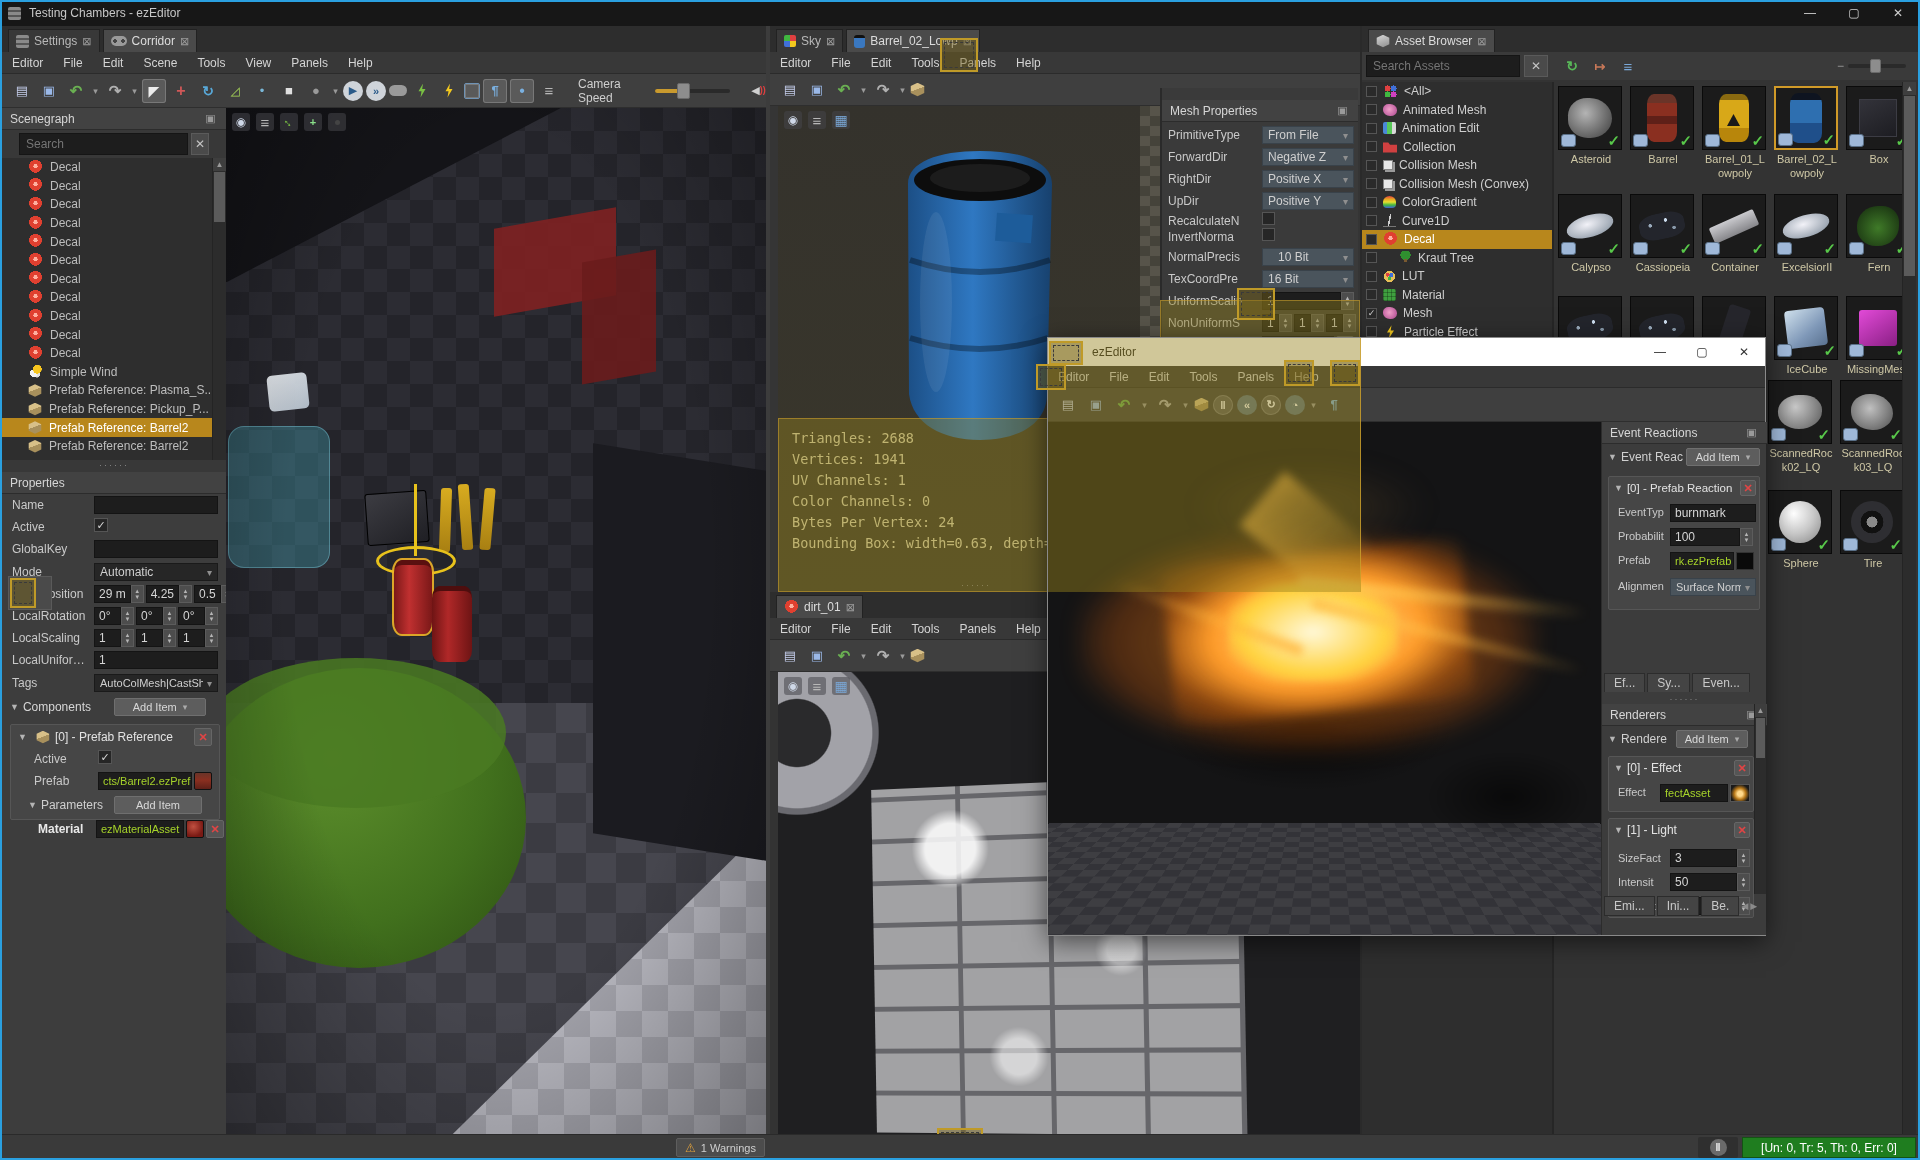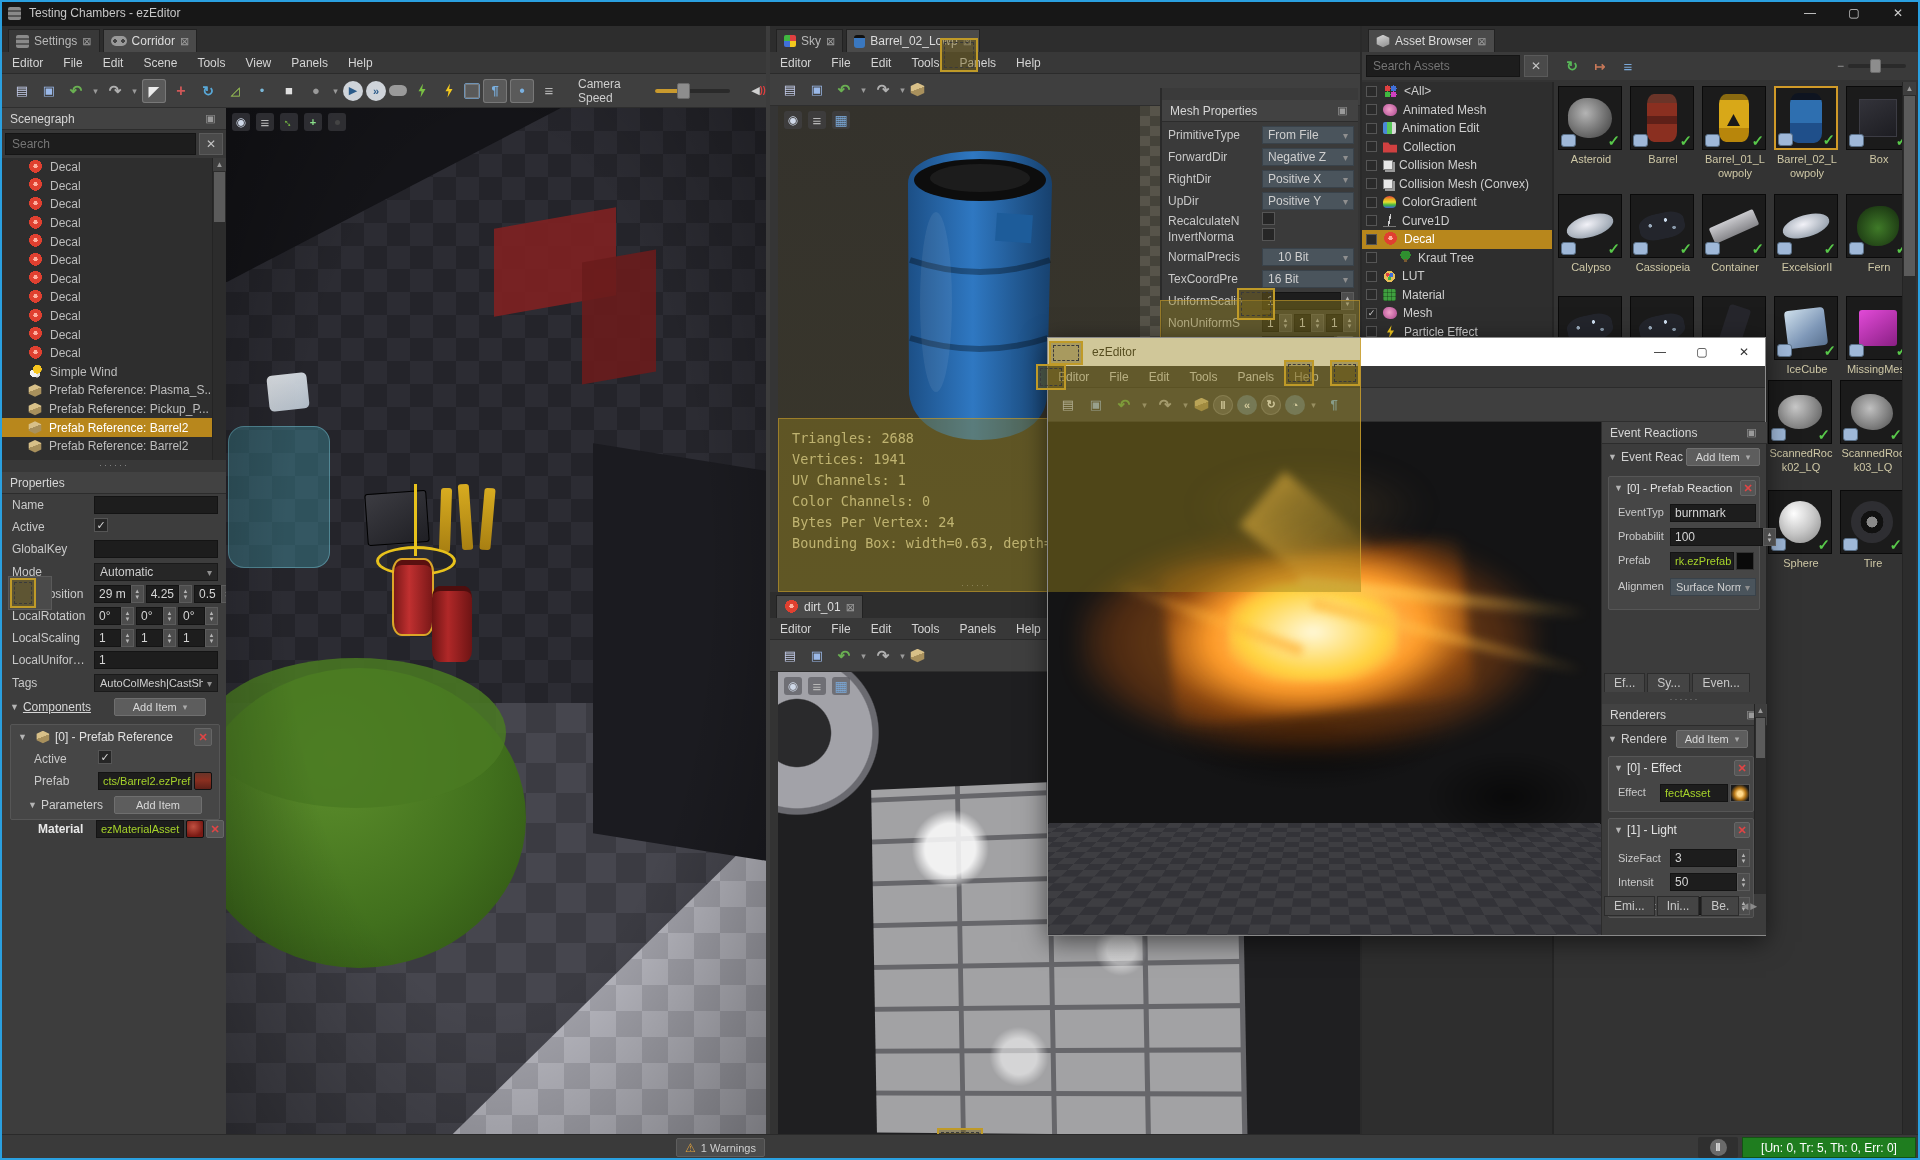--- a/index.html
+++ b/index.html
@@ -257,21 +257,21 @@
       <span style="position:absolute;left:0;top:0;width:26px;height:4px;background:#c99a2e;border-radius:2px;"></span>
       <span style="position:absolute;left:22px;top:-6px;width:13px;height:16px;background:#8d8d8d;border:1px solid #6a6a6a;border-radius:2px;"></span>
     </span>
     <span class="ico" data-icon="speaker" style="margin-left:18px;"></span>
   </div>
 
   <div class="panelhdr" style="left:2px;top:108px;width:224px;">
     <span>Scenegraph</span>
     <span class="flo ico" data-icon="flo"></span>
   </div>
-  <div style="position:absolute;left:2px;top:130px;width:224px;height:28px;background:#383838;display:flex;align-items:center;padding:0 3px;gap:3px;">
+  <div style="position:absolute;left:2px;top:130px;width:224px;height:28px;background:#383838;display:flex;align-items:center;padding:0 17px;gap:3px;">
     <input style="flex: 1 1 0%; height: 22px; background: rgb(29, 29, 29); border: 1px solid rgb(21, 21, 21); color: rgb(187, 187, 187); padding: 0px 6px; font-size: 12px;" placeholder="Search">
     <span style="width:24px;height:22px;background:#4a4a4a;border:1px solid #5a5a5a;display:flex;align-items:center;justify-content:center;color:#c5c5c5;">✕</span>
   </div>
   <div style="position:absolute;left:2px;top:158px;width:210px;height:302px;background:#2e2e2e;overflow:hidden;">
       <div class="sg-item">
       <span class="ico" data-icon="decal"></span>
       <span>Decal</span>
     </div>
       <div class="sg-item">
       <span class="ico" data-icon="decal"></span>
@@ -411,21 +411,21 @@
   <div class="valbox" style="position:absolute;left:94px;top:651px;width:124px;">
       <span>1</span>
     </div>
   <div class="lbl" style="position:absolute;left:12px;top:676px;width:78px;">Tags</div>
   <div class="combo" style="position:absolute;left:94px;top:674px;width:124px;font-size:11px;">
       <span style="overflow:hidden;white-space:nowrap;">AutoColMesh|CastShadow</span>
     </div>
 
   <div style="position:absolute;left:10px;top:700px;display:flex;align-items:center;">
     <span class="tree">▼</span>
-      <span style="color:#d6d6d6;text-decoration:underline;">Components</span>
+      <span style="color:#d6d6d6;">Components</span>
   </div>
   <div class="btn dd" style="position:absolute;left:114px;top:698px;width:92px;">
       <span>Add Item</span>
     </div>
 
   <div class="grpbox" style="left:10px;top:724px;width:210px;height:96px;"></div>
   <div style="position:absolute;left:18px;top:728px;display:flex;align-items:center;gap:5px;width:194px;">
     <span class="tree">▼</span>
       <span class="ico" data-icon="prefab"></span>
     <span style="color:#e2e2e2;">[0] - Prefab Reference</span>
@@ -983,21 +983,21 @@
       <div style="position:absolute;left:12px;top:58px;display:flex;align-items:center;width:142px;">
         <span class="tree">▼</span>
           <span style="color:#e2e2e2;font-size:11.5px;">[0] - Prefab Reaction</span>
         <span class="xbtn" style="margin-left:auto;width:16px;height:16px;">✕</span>
       </div>
       <div class="lbl" style="position:absolute;left:16px;top:84px;width:48px;font-size:11px;">EventTyp</div>
       <div class="valbox" style="position:absolute;left:68px;top:82px;width:86px;">
           <span>burnmark</span>
         </div>
       <div class="lbl" style="position:absolute;left:16px;top:108px;width:48px;font-size:11px;">Probabilit</div>
-      <div class="spin" style="position:absolute;left:68px;top:106px;width:106px;">
+      <div class="spin" style="position:absolute;left:68px;top:106px;width:83px;">
           <span class="sv">100</span>
           <span class="sa">▲<br>▼</span>
         </div>
       <div class="lbl" style="position:absolute;left:16px;top:132px;width:48px;font-size:11px;">Prefab</div>
       <div class="valbox green" style="position:absolute;left:68px;top:130px;width:64px;">
           <span>rk.ezPrefab</span>
         </div>
       <div style="position:absolute;left:134px;top:130px;width:18px;height:18px;background:#0a0a0a;border:1px solid #333;"></div>
       <div class="lbl" style="position:absolute;left:16px;top:158px;width:48px;font-size:11px;">Alignmen</div>
       <div class="combo blue" style="position:absolute;left:68px;top:156px;width:86px;font-size:11px;">

